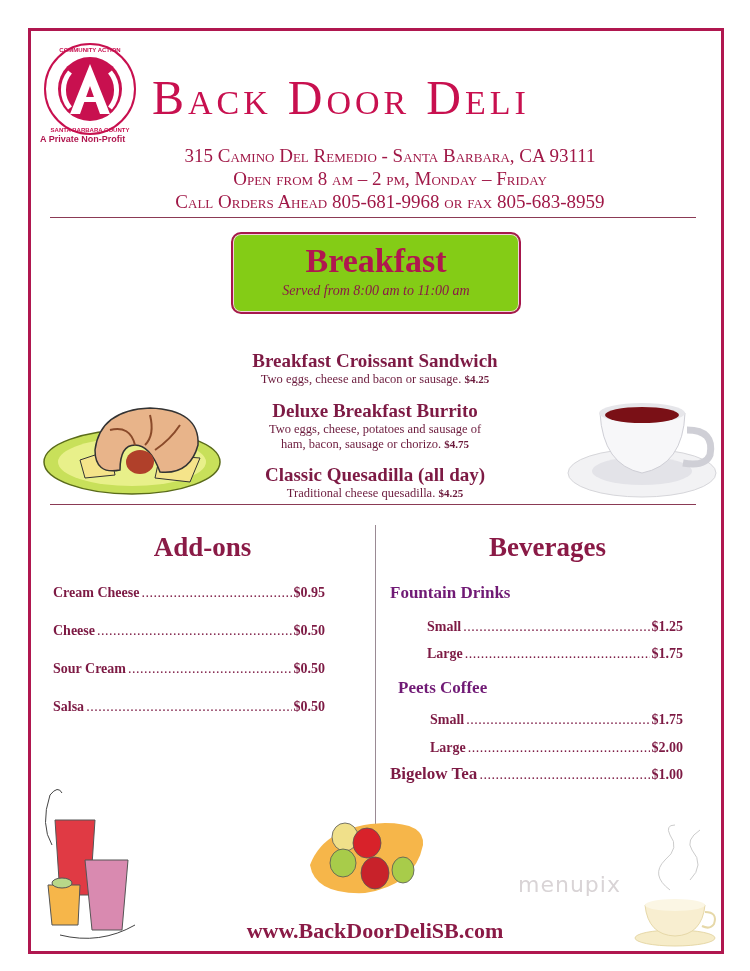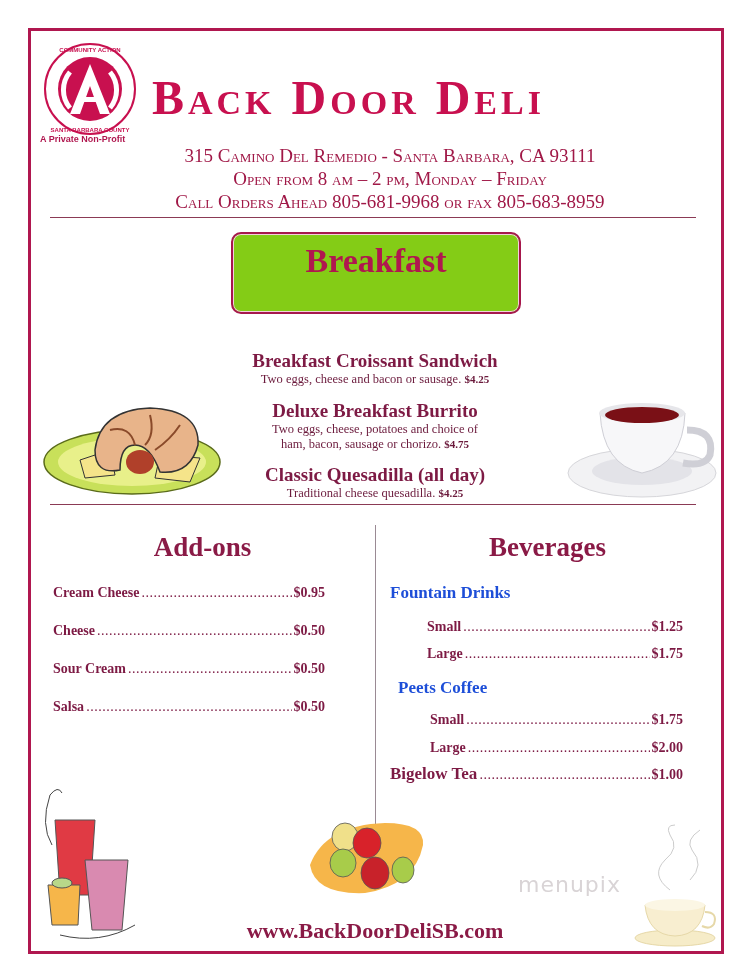--- a/index.html
+++ b/index.html
@@ -1,36 +1,36 @@
 <!DOCTYPE html>
 <html><head>
 <meta charset="utf-8">
 <style>
   html,body{margin:0;padding:0;background:#ffffff;}
   body{width:750px;height:971px;position:relative;overflow:hidden;font-family:"DejaVu Serif","Liberation Serif",serif;color:#8a1a46;}
   .frame{position:absolute;left:28px;top:28px;width:690px;height:920px;border:3px solid #b0174f;box-sizing:content-box;}
   .abs{position:absolute;}
   .logo{left:40px;top:42px;width:100px;height:100px;}
   .logo-tag{left:40px;top:134px;width:100px;font-family:"Liberation Sans",sans-serif;font-weight:bold;font-size:9px;color:#b0174f;}
-  .title{left:152px;top:70px;width:560px;font-family:"Liberation Serif",serif;font-weight:bold;font-size:48px;letter-spacing:4px;color:#c8104f;font-variant:small-caps;white-space:nowrap;line-height:56px;}
+  .title{left:152px;top:70px;width:560px;font-family:"Liberation Serif",serif;font-weight:normal;font-size:48px;letter-spacing:4px;color:#c8104f;font-variant:small-caps;white-space:nowrap;line-height:56px;}
   .info{left:100px;width:580px;text-align:center;font-family:"Liberation Serif",serif;font-variant:small-caps;font-size:19px;color:#a01847;white-space:nowrap;line-height:22px;}
   .rule{position:absolute;background:#8b3a55;height:1px;}
   .bk-box{left:231px;top:232px;width:286px;height:78px;border:2px solid #a6174c;border-radius:10px;background:#84cc16;box-shadow:inset 0 0 0 1px #f3d0dc;text-align:center;}
   .bk-title{font-family:"Liberation Serif",serif;font-weight:bold;font-size:34px;color:#b0174f;margin-top:8px;line-height:38px;}
   .bk-sub{font-family:"Liberation Serif",serif;font-style:italic;font-size:14px;color:#8a1a46;margin-top:3px;}
   .item{left:200px;width:350px;text-align:center;margin-top:8px;}
   .item-name{font-family:"Liberation Serif",serif;font-weight:bold;font-size:19px;color:#7d1a44;line-height:22px;}
   .item-desc{font-family:"Liberation Serif",serif;font-size:12.5px;color:#6b1a3c;line-height:15px;}
   .item-desc b{font-size:11px;}
   .sec-title{font-family:"Liberation Serif",serif;font-weight:bold;font-size:27px;color:#8a1a46;text-align:center;}
   .row{display:flex;align-items:baseline;font-family:"Liberation Serif",serif;font-weight:bold;font-size:14px;color:#7d1a44;white-space:nowrap;overflow:hidden;}
   .row .dots{flex:1;overflow:hidden;margin:0 2px;}
   .row .dots::after{content:"..........................................................................................................................";font-weight:normal;letter-spacing:0.5px;}
   .row .price{flex:none;}
-  .bev-head{font-family:"Liberation Serif",serif;font-weight:bold;font-size:17px;color:#1d4ed8;}
+  .bev-head{font-family:"Liberation Serif",serif;font-weight:bold;font-size:17px;color:#701a75;}
   .bev-big{font-size:17px;}
   .url{left:150px;top:918px;width:450px;text-align:center;font-family:"Liberation Serif",serif;font-weight:bold;font-size:22px;color:#8a1a46;}
   .wm{left:518px;top:872px;font-family:"DejaVu Sans",sans-serif;font-size:22px;color:#d9d4d6;letter-spacing:1px;}
 </style>
 </head>
 <body>
 
 <div class="frame"></div>
 
 <div class="abs logo">
@@ -48,29 +48,30 @@
 <div class="abs logo-tag">A Private Non-Profit</div>
 
 <div class="abs title">Back Door Deli</div>
 <div class="abs info" style="top:145px">315 Camino Del Remedio - Santa Barbara, CA  93111</div>
 <div class="abs info" style="top:168px">Open from 8 am – 2 pm, Monday – Friday</div>
 <div class="abs info" style="top:191px">Call Orders Ahead 805-681-9968 or fax 805-683-8959</div>
 <div class="rule" style="left:50px;top:217px;width:646px;"></div>
 
 <div class="abs bk-box">
   <div class="bk-title">Breakfast</div>
+  <div class="bk-sub">Served from 8:00 am to 11:00 am</div>
 </div>
 
 <div class="abs item" style="top:342px">
   <div class="item-name">Breakfast Croissant Sandwich</div>
   <div class="item-desc"><span>Two eggs, cheese and bacon or sausage.</span> <b>$4.25</b></div>
 </div>
 <div class="abs item" style="top:392px">
   <div class="item-name">Deluxe Breakfast Burrito</div>
-  <div class="item-desc">Two eggs, cheese, potatoes and choice of</div>
+  <div class="item-desc">Two eggs, cheese, potatoes and sausage of</div>
   <div class="item-desc"><span>ham, bacon, sausage or chorizo.</span> <b>$4.75</b></div>
 </div>
 <div class="abs item" style="top:456px">
   <div class="item-name">Classic Quesadilla (all day)</div>
   <div class="item-desc"><span>Traditional cheese quesadilla.</span> <b>$4.25</b></div>
 </div>
 
 <div class="abs" style="left:40px;top:400px;width:190px;height:100px;">
   <svg width="190" height="100" viewBox="0 0 190 100">
     <ellipse cx="92" cy="62" rx="88" ry="32" fill="#c8e05a" stroke="#5a6b1a" stroke-width="1.5"></ellipse>

